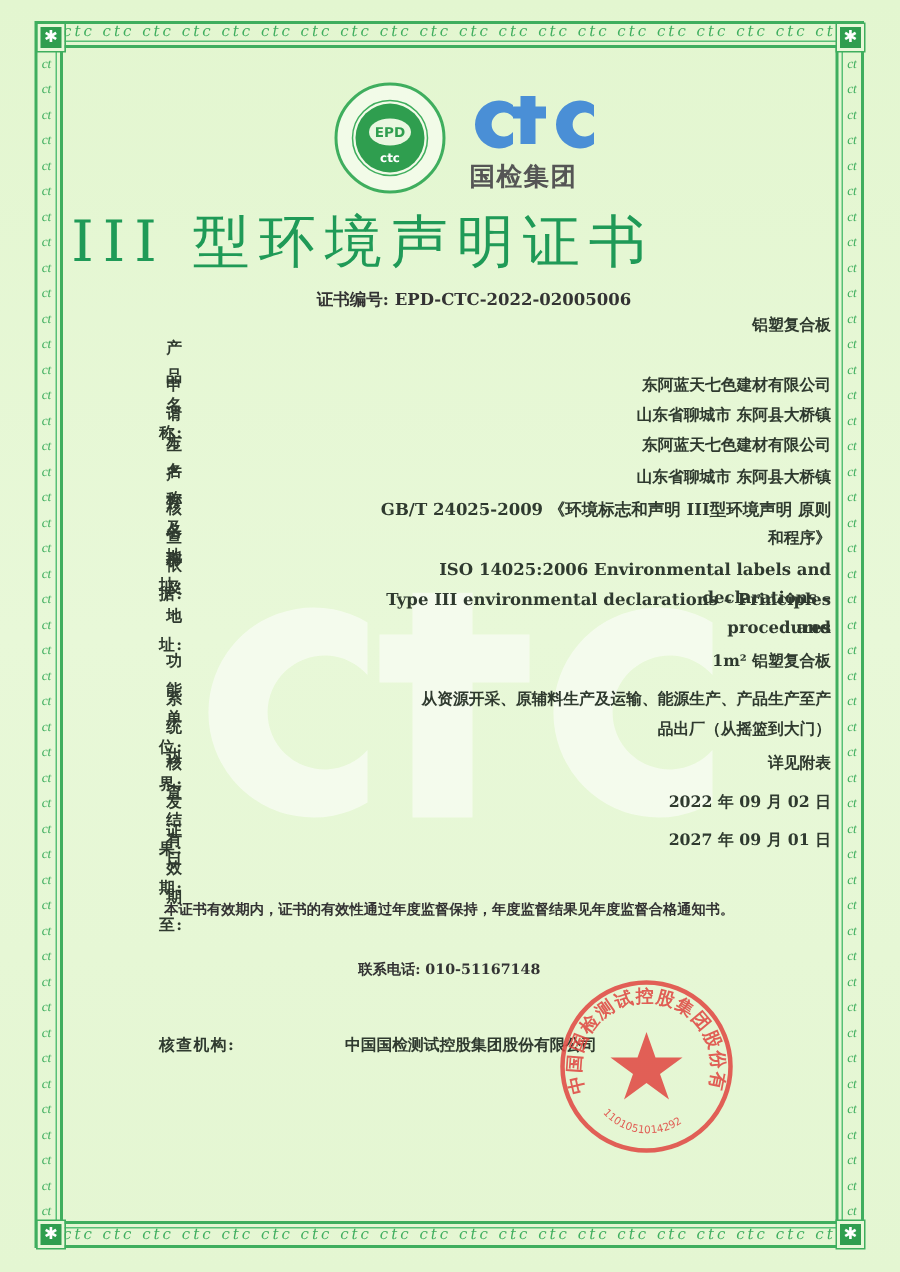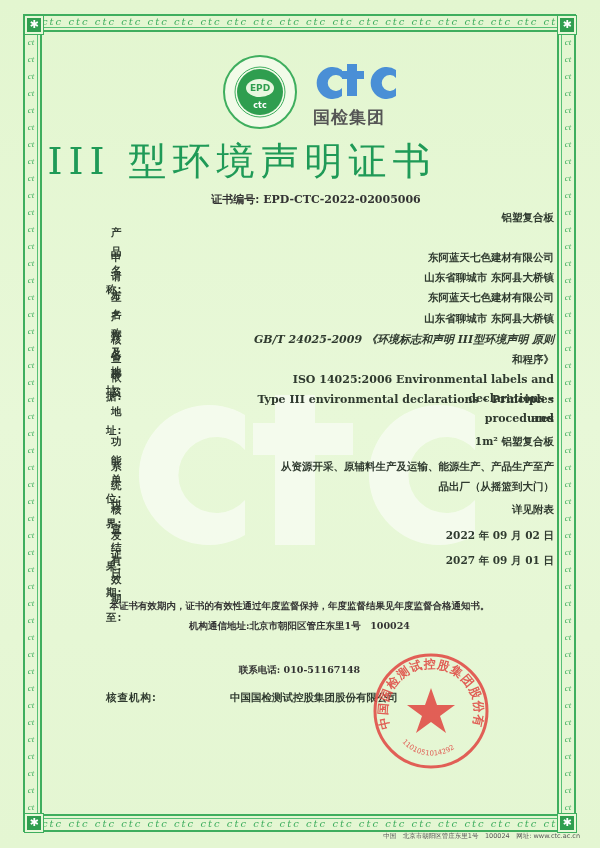--- a/index.html
+++ b/index.html
@@ -140,21 +140,21 @@
 
     <div class="row label" style="top:248px;">申请方名称及地址:</div>
     <div class="row value" style="top:248px;">东阿蓝天七色建材有限公司</div>
     <div class="row value" style="top:268px;">山东省聊城市 东阿县大桥镇</div>
 
     <div class="row label" style="top:288px;">生产方名称及地址:</div>
     <div class="row value" style="top:288px;">东阿蓝天七色建材有限公司</div>
     <div class="row value" style="top:309px;">山东省聊城市 东阿县大桥镇</div>
 
     <div class="row label" style="top:330px;">核查依据:</div>
-    <div class="row value en" style="top:330px;font-style:italic;">GB/T 24025-2009 《环境标志和声明 III型环境声明 原则</div>
+    <div class="row value en" style="top:330px;">GB/T 24025-2009 《环境标志和声明 III型环境声明 原则</div>
     <div class="row value" style="top:350px;">和程序》</div>
     <div class="row value en" style="top:370px;">ISO 14025:2006 Environmental labels and declarations –</div>
     <div class="row value en" style="top:390px;">Type III environmental declarations – Principles and</div>
     <div class="row value en" style="top:409px;">procedures</div>
 
     <div class="row label" style="top:432px;">功能单位:</div>
     <div class="row value" style="top:432px;">1m² 铝塑复合板</div>
 
     <div class="row label" style="top:457px;">系统边界:</div>
     <div class="row value" style="top:457px;">从资源开采、原辅料生产及运输、能源生产、产品生产至产</div>
@@ -164,35 +164,33 @@
     <div class="row value" style="top:500px;">详见附表</div>
 
     <div class="row label" style="top:526px;">发证日期:</div>
     <div class="row value" style="top:526px;">2022 年 09 月 02 日</div>
 
     <div class="row label" style="top:551px;">有效期至:</div>
     <div class="row value" style="top:551px;">2027 年 09 月 01 日</div>
   </div>
 
   <div class="notice" style="top:600px;">本证书有效期内，证书的有效性通过年度监督保持，年度监督结果见年度监督合格通知书。</div>
-  <div class="notice" style="top:620px;">机构通信地址:北京市朝阳区管庄东里1号　100024</div>
-  <div class="notice" style="top:640px;margin-top:24px;">联系电话: 010-51167148</div>
+  <div class="notice" style="top:640px;">联系电话: 010-51167148</div>
 
   <div class="row label" style="top:688px;">核查机构:</div>
   <div class="row" style="top:688px; left:230px; font-weight:bold;">中国国检测试控股集团股份有限公司</div>
 
   <svg class="stamp" viewBox="0 0 122 122">
     <defs>
       <path id="sealArc" d="M20 78 A44 44 0 1 1 102 78"></path>
       <path id="sealBottom" d="M32 92 A40 40 0 0 0 92 92"></path>
     </defs>
     <circle cx="61" cy="61" r="56" fill="none" stroke="#e0443f" stroke-width="3" opacity="0.85"></circle>
     <text font-size="12" font-weight="bold" fill="#e0443f" opacity="0.85" font-family="DejaVu Sans, sans-serif" letter-spacing="1">
       <textPath href="#sealArc">中国国检测试控股集团股份有限公司</textPath>
     </text>
     <text font-size="7" fill="#e0443f" opacity="0.85" font-family="DejaVu Sans, sans-serif">
       <textPath href="#sealBottom">1101051014292</textPath>
     </text>
     <polygon points="61,38 67,55 85,55 70,66 76,83 61,72 46,83 52,66 37,55 55,55" fill="#e0443f" opacity="0.85"></polygon>
   </svg>
 
-  <div class="footer">中国　北京市朝阳区管庄东里1号　100024　网址: www.ctc.ac.cn</div>
 </div>
 
 </body></html>

